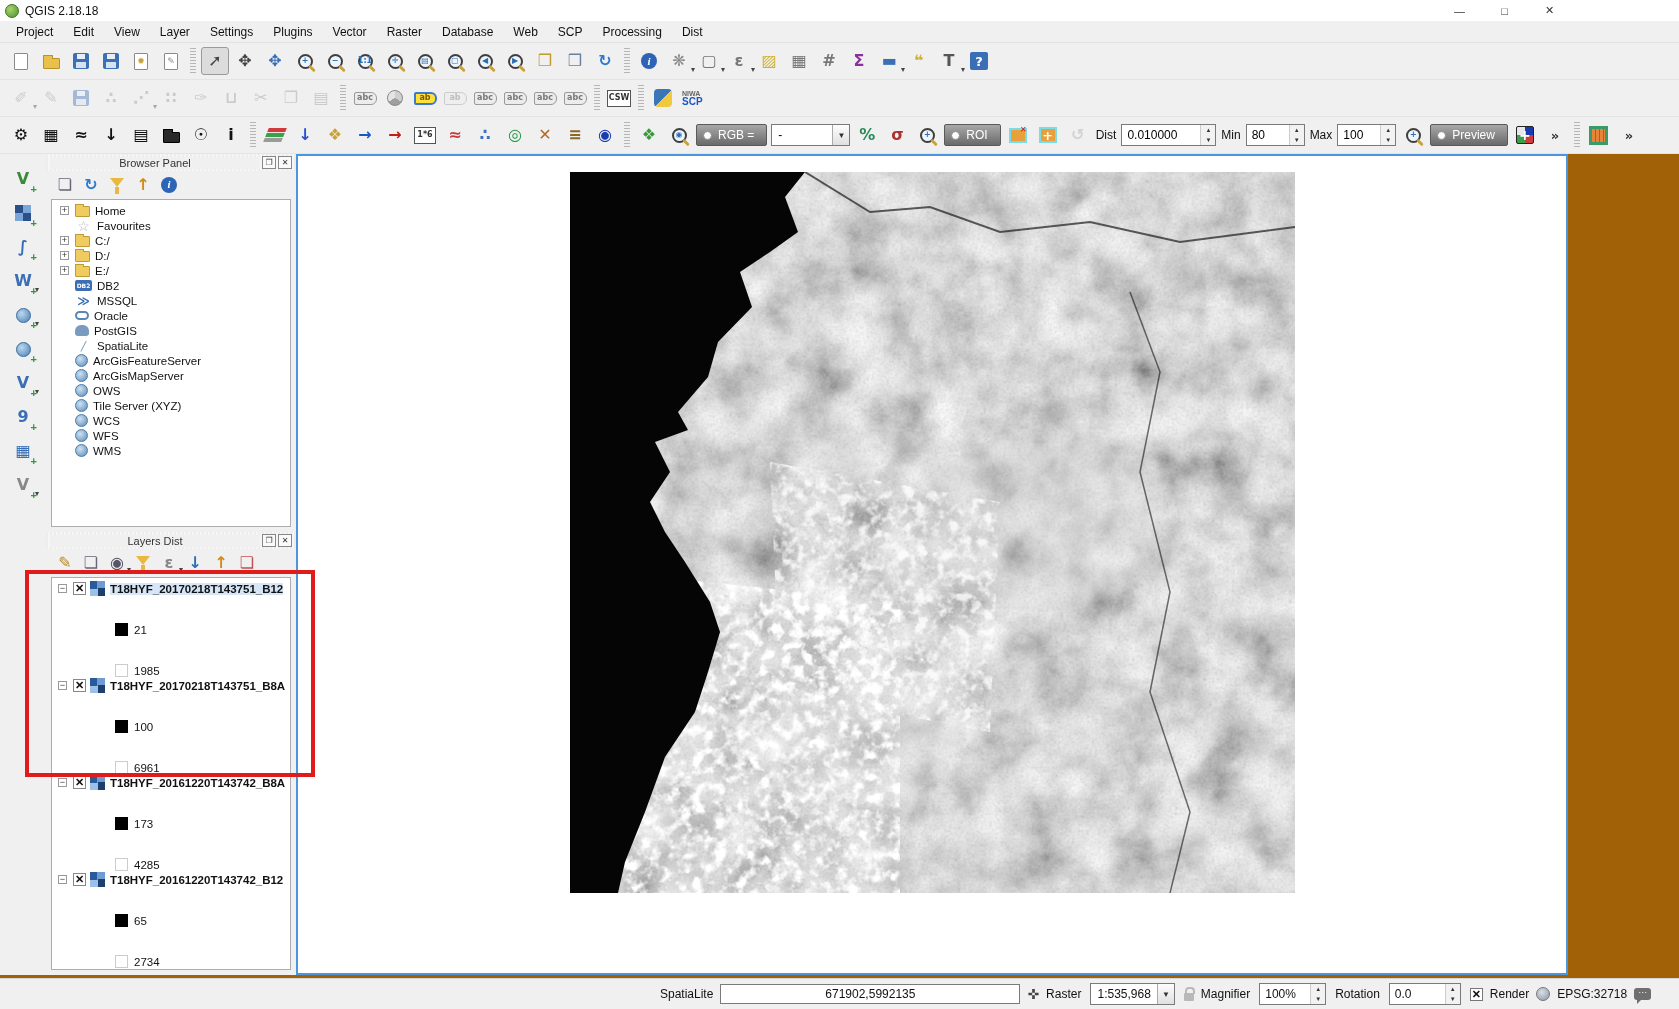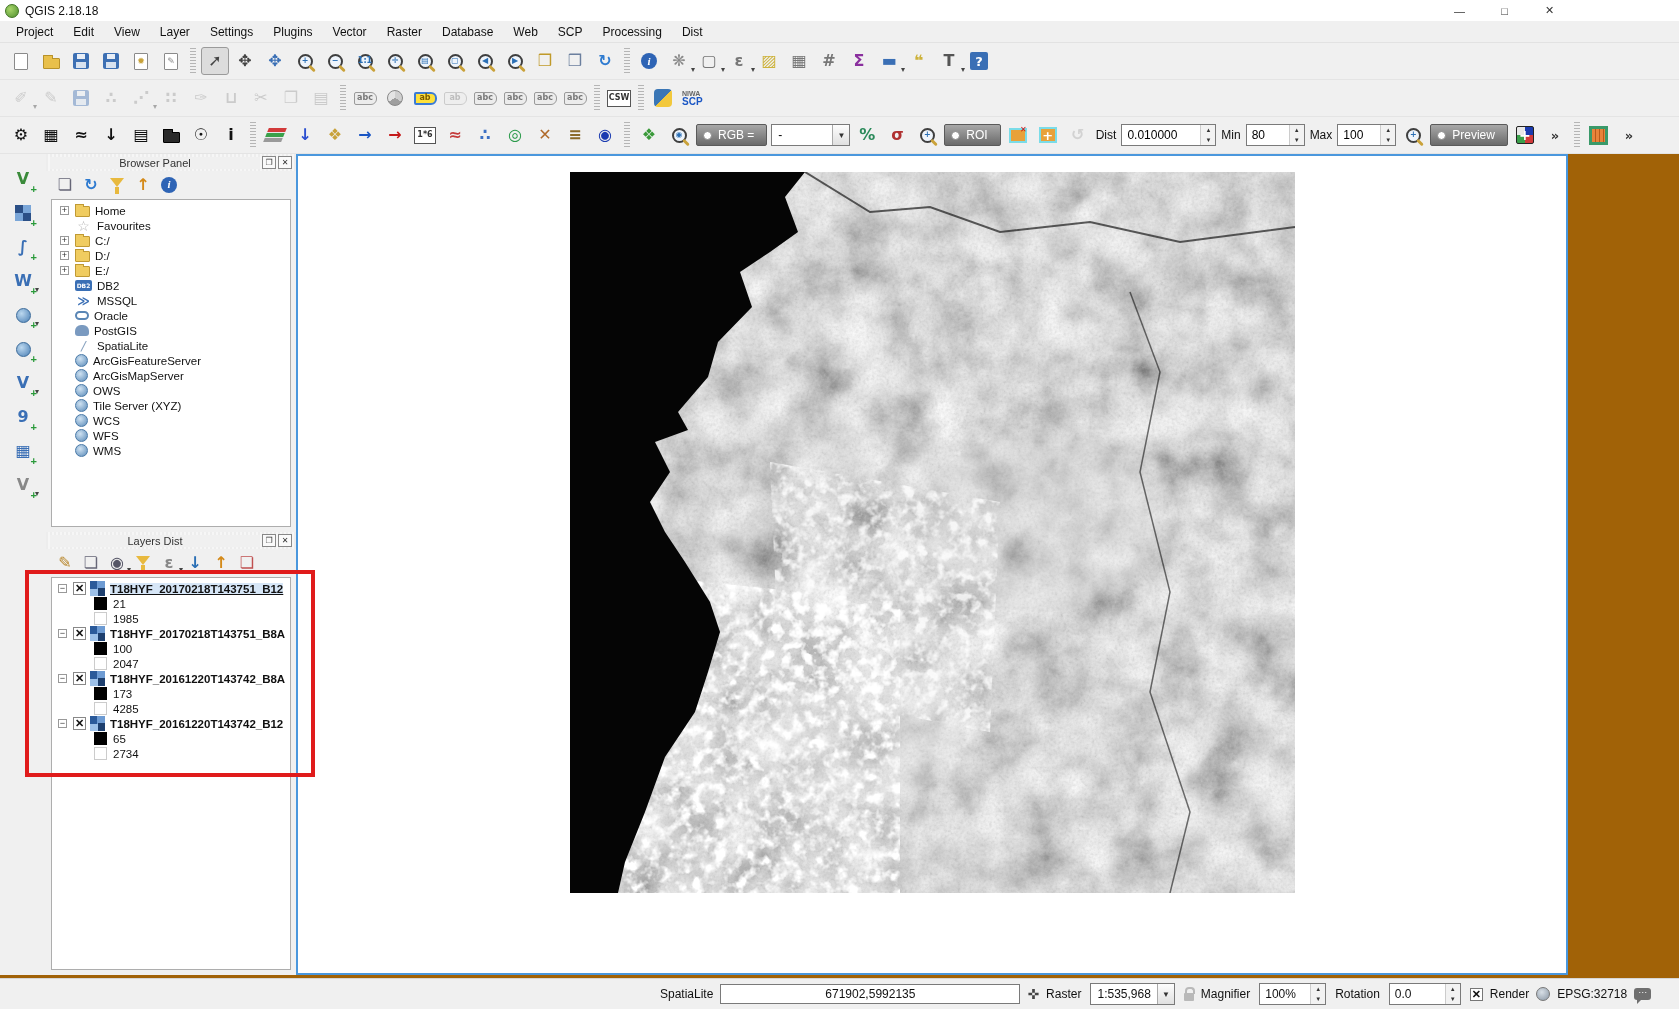--- a/index.html
+++ b/index.html
@@ -93,22 +93,22 @@
   .ticon.oracle{width:14px;height:9px;border:2px solid #5a86b5;border-radius:5px;}
   .ticon.postgis{width:14px;height:11px;background:#7a9ac0;border-radius:6px 6px 3px 3px;}
   .ticon.spatialite{color:#8aa4c0;font-size:13px;font-style:italic;}
   .ticon.globe{width:13px;height:13px;border-radius:50%;background:radial-gradient(circle at 38% 35%,#cfe2f2,#5a8ab8);border:1px solid #4a7aa8;}
 
   
   .lrow{height:15px;display:flex;align-items:center;padding-left:6px;}
   .cb{width:13px;height:13px;border:1px solid #888;background:#fff;font-size:11px;font-weight:bold;line-height:11px;text-align:center;margin-right:4px;color:#111;flex:0 0 auto;}
   .lchecker{width:15px;height:15px;margin-right:5px;background:conic-gradient(#6d9bd3 0 25%,#1d3f6e 25% 50%,#9cc0e8 50% 75%,#2b5a9a 75%);flex:0 0 auto;}
   .lname{font-size:11.5px;font-weight:bold;color:#111;white-space:nowrap;}
-  .lrow.selected .lname{text-decoration:underline;background:#d6e6f7;}
-  .lchild{height:15px;display:flex;align-items:center;padding-left:42px;font-size:11.5px;color:#111;}
+  .lrow.selected .lname{background:#d6e6f7;}
+  .lchild{height:15px;display:flex;align-items:center;padding-left:63px;font-size:11.5px;color:#111;margin-top:26px;}
   .swatch{width:13px;height:13px;margin-right:6px;flex:0 0 auto;}
   .swatch.black{background:#000;}
   .swatch.white{background:#fff;border:1px solid #ccc;}
 
   
   .canvas{position:absolute;left:296px;top:154px;width:1272px;height:821px;background:#fff;border:2px solid #4a97dd;}
   .satimg{position:absolute;left:272px;top:16px;width:725px;height:721px;}
 
   
   .annot{position:absolute;left:25px;top:570px;width:290px;height:207px;border:4px solid #e01b1b;z-index:60;pointer-events:none;}
@@ -691,21 +691,21 @@
           <span class="cb">✕</span>
           <span class="lchecker"></span>
           <span class="lname">T18HYF_20170218T143751_B8A</span>
         </div>
         <div class="lchild">
           <span class="swatch black"></span>
           <span>100</span>
         </div>
         <div class="lchild">
           <span class="swatch white"></span>
-          <span>2047</span>
+          <span>6961</span>
         </div>
         <div class="lrow">
           <span class="exp">−</span>
           <span class="cb">✕</span>
           <span class="lchecker"></span>
           <span class="lname">T18HYF_20161220T143742_B8A</span>
         </div>
         <div class="lchild">
           <span class="swatch black"></span>
           <span>173</span>

